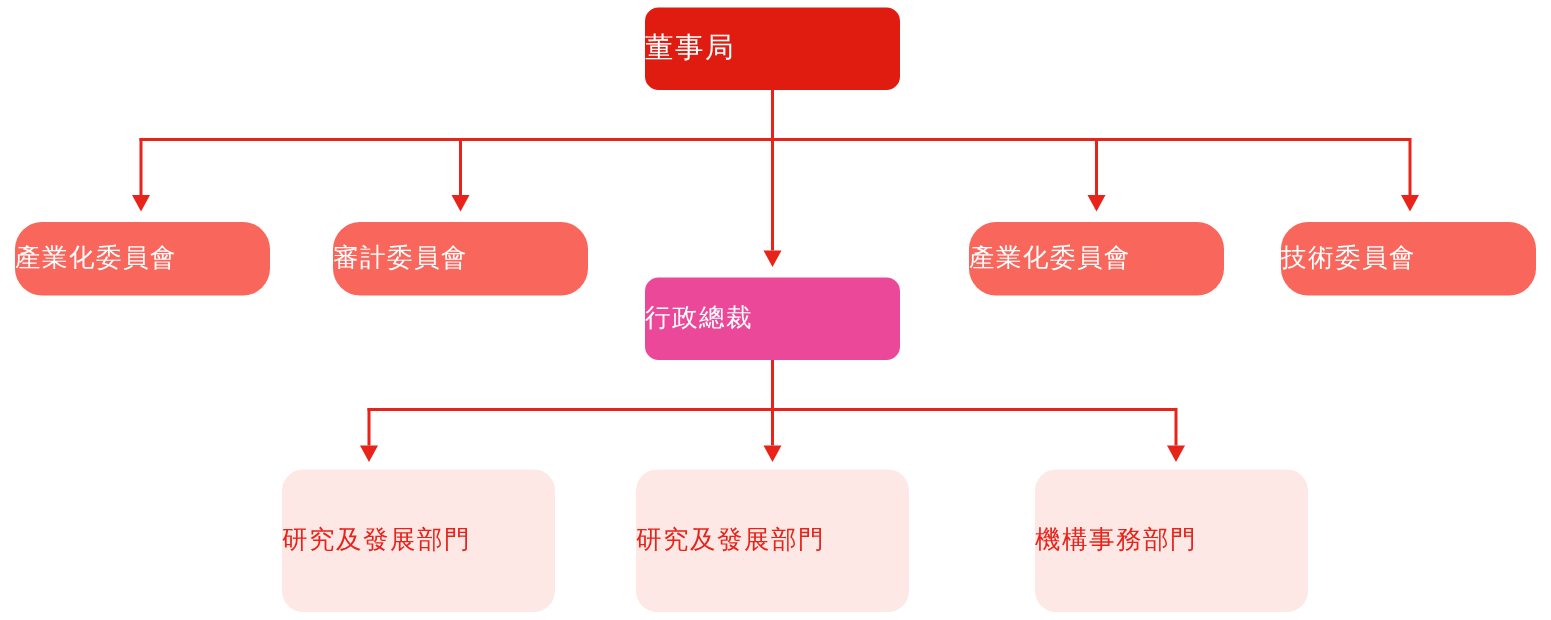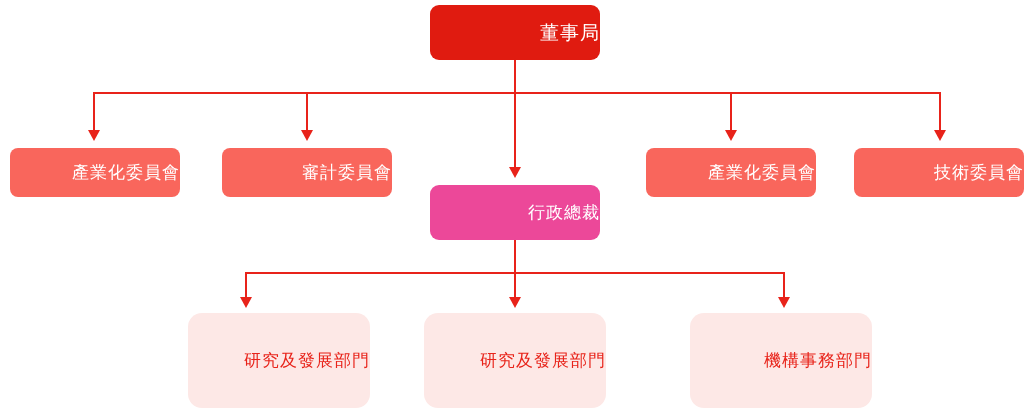--- a/index.html
+++ b/index.html
@@ -14,21 +14,21 @@
     position: relative;
     width: 1034px;
     height: 413px;
     background: #ffffff;
     overflow: hidden;
   }
   .node {
     position: absolute;
     display: flex;
     align-items: center;
-    justify-content: flex-end;
+    justify-content: flex-start;
     box-sizing: border-box;
     text-align: center;
     line-height: 1.2;
     user-select: none;
   }
   .node-label {
     display: block;
     white-space: nowrap;
     letter-spacing: 1px;
   }
@@ -44,21 +44,21 @@
     color: #ffffff;
     font-size: 19px;
   }
 
   
   .node-committee {
     top: 148px;
     width: 170px;
     height: 49px;
     background: #f9665c;
-    border-radius: 8px;
+    border-radius: 18px;
     color: #ffffff;
     font-size: 17px;
   }
   .pos-c0 { left: 10px; }
   .pos-c1 { left: 222px; }
   .pos-c2 { left: 646px; }
   .pos-c3 { left: 854px; }
 
   
   .node-ceo {

